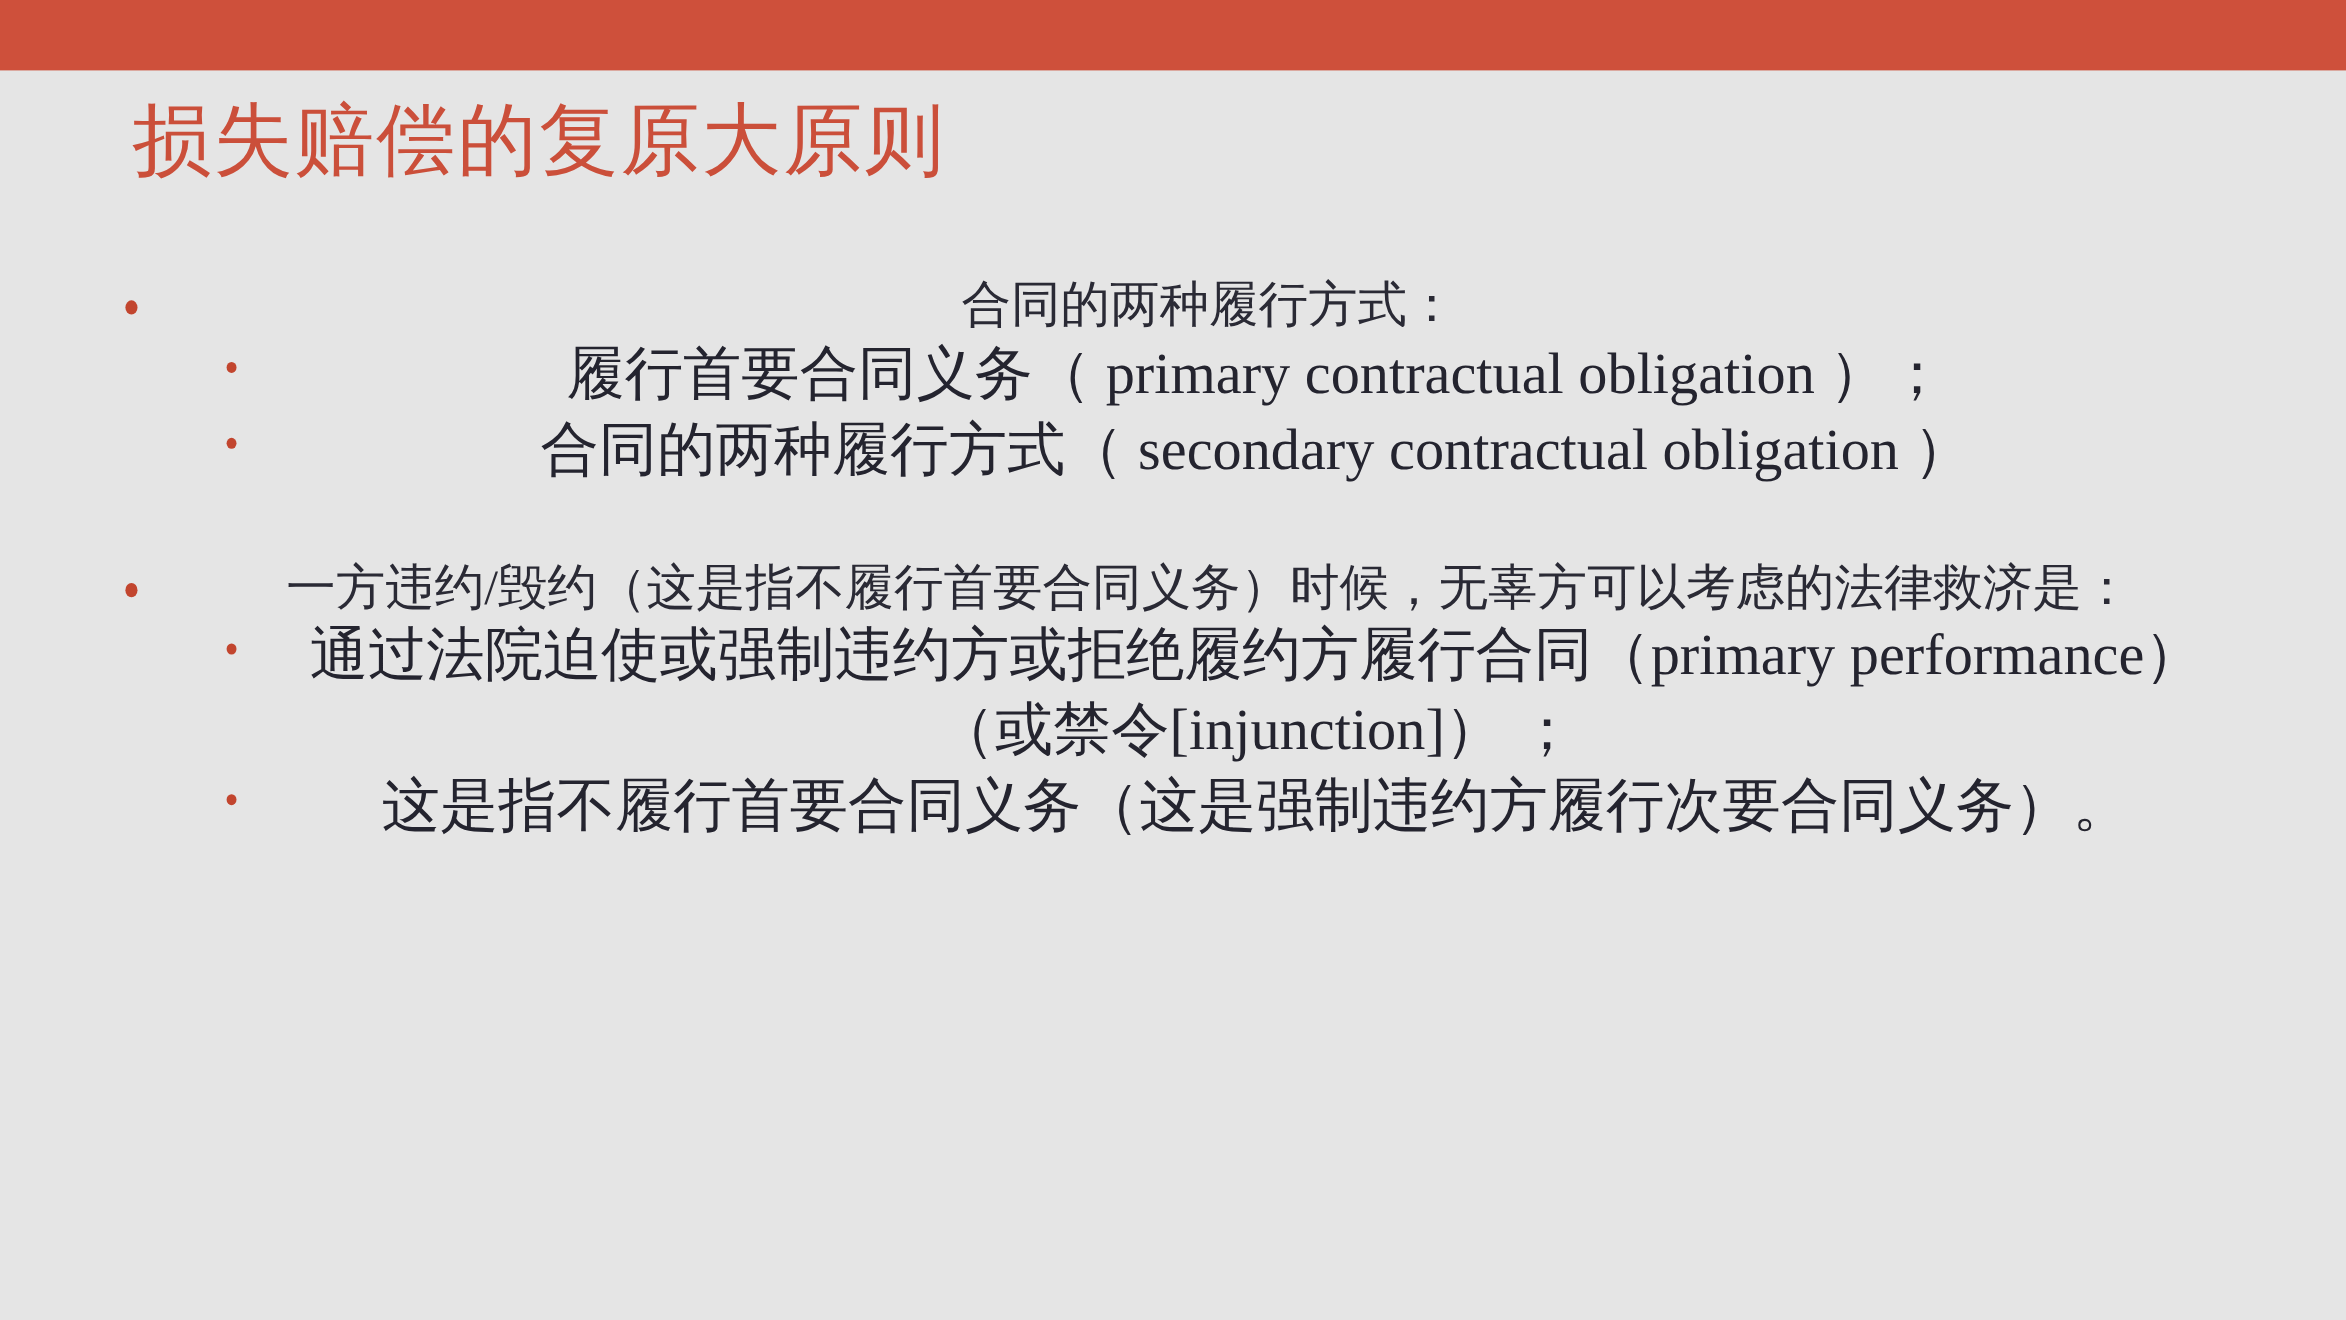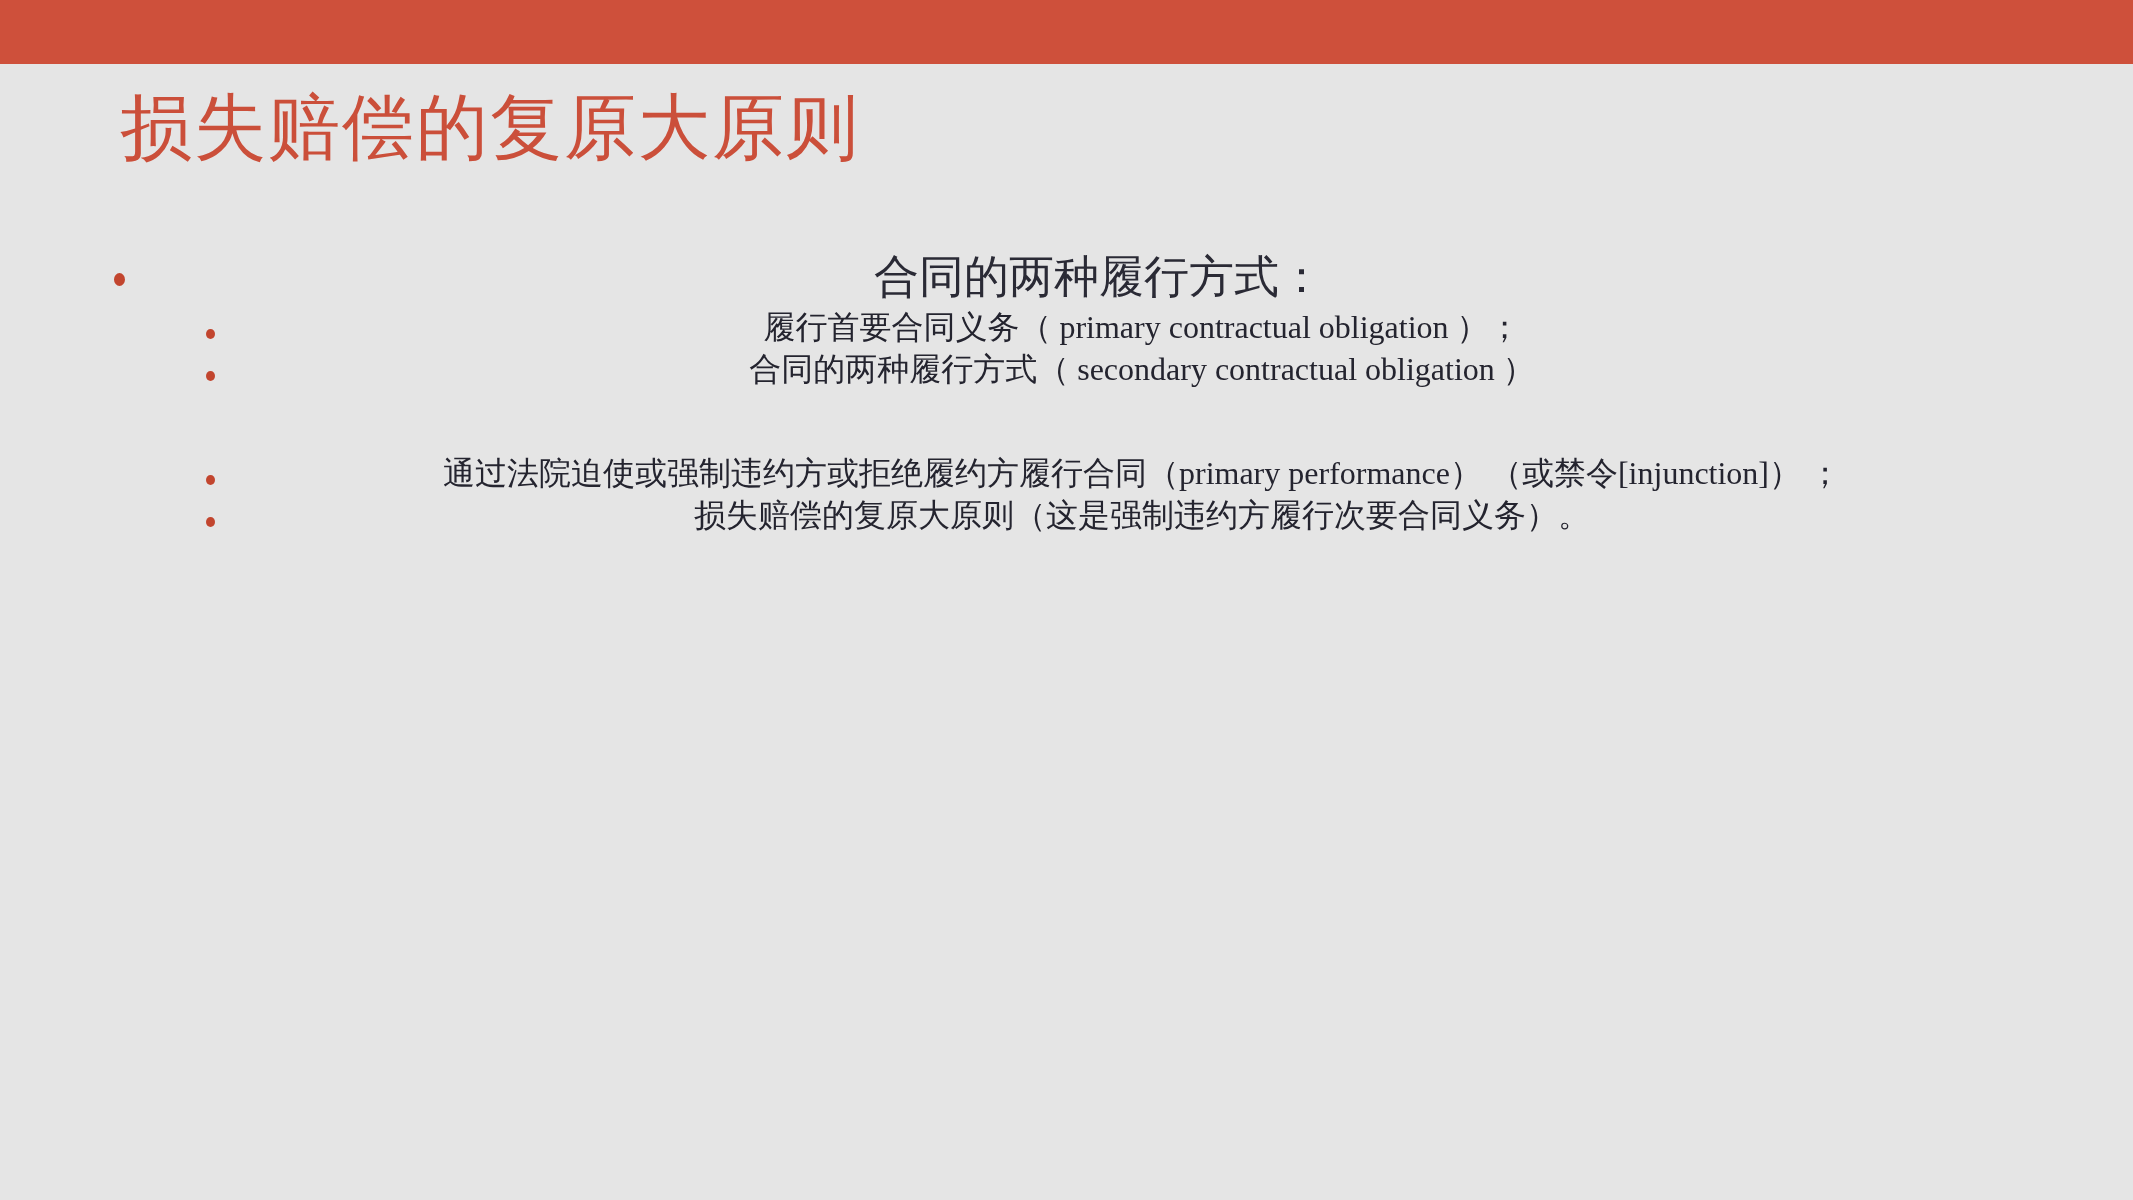--- a/index.html
+++ b/index.html
@@ -67,21 +67,21 @@
     height: 13px;
     border-radius: 50%;
     background: #c2452e;
   }
   
   .lvl2 {
     position: relative;
     padding-left: 88px;
     margin-left: 40px;
     color: #24242f;
-    font-size: 32px;
+    font-size: 53px;
     line-height: 1.28;
     margin-bottom: 1px;
   }
   .lvl2 .dot {
     position: absolute;
     left: 58px;
     top: 22px;
     width: 9px;
     height: 10px;
     border-radius: 50%;
@@ -113,24 +113,28 @@
       </div>
       <div class="lvl2">
         <span class="dot"></span>
         <span>合同的两种履行方式（ secondary contractual obligation ）</span>
       </div>
     </div>
 
     <div class="gap"></div>
 
     <div class="blk">
+      <div class="lvl1">
+        <span class="dot"></span>
+        <span>一方违约/毁约（这是指不履行首要合同义务）时候，无辜方可以考虑的法律救济是：</span>
+      </div>
       <div class="lvl2">
         <span class="dot"></span>
         <span>通过法院迫使或强制违约方或拒绝履约方履行合同（primary performance） （或禁令[injunction]） ；</span>
       </div>
       <div class="lvl2">
         <span class="dot"></span>
-        <span>损失赔偿的复原大原则（这是强制违约方履行次要合同义务）。</span>
+        <span>这是指不履行首要合同义务（这是强制违约方履行次要合同义务）。</span>
       </div>
     </div>
 
   </div>
 </div>
 
 </body></html>

